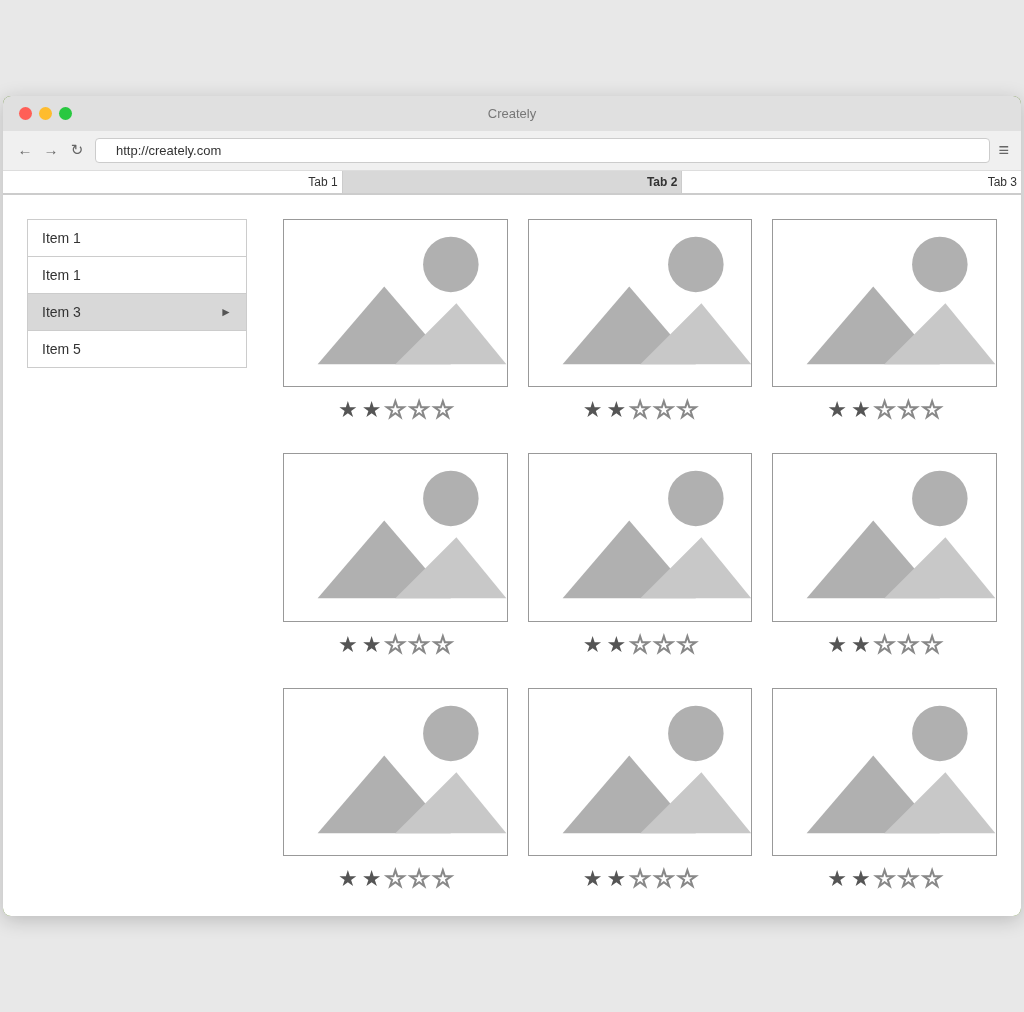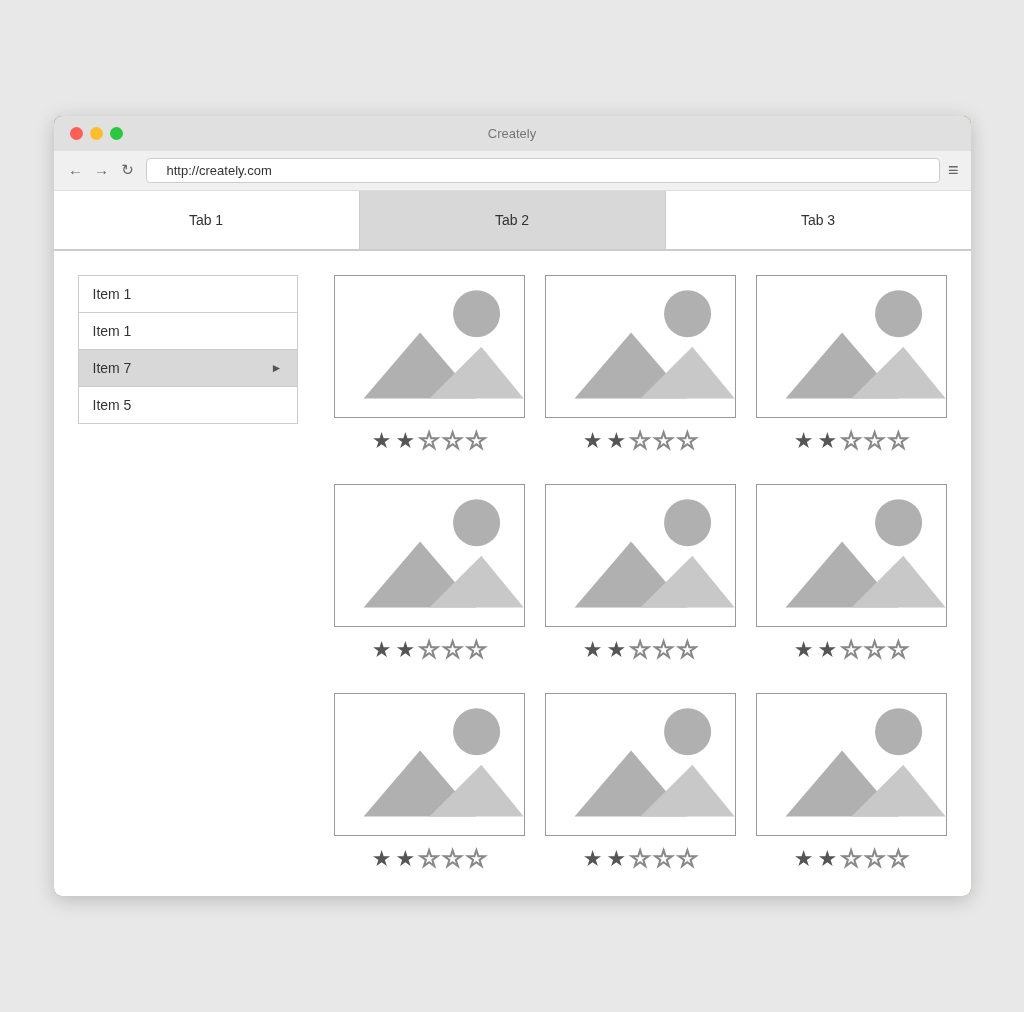--- a/index.html
+++ b/index.html
@@ -5,21 +5,21 @@
     * { box-sizing: border-box; margin: 0; padding: 0; }
     body {
       background: #e8e8e8;
       font-family: -apple-system, BlinkMacSystemFont, 'Helvetica Neue', Arial, sans-serif;
       display: flex;
       justify-content: center;
       align-items: center;
       min-height: 100vh;
     }
     .browser-window {
-      width: 917px;
+      width: 1018px;
       background: #4d7c0f;
       border-radius: 8px;
       box-shadow: 0 4px 20px rgba(0,0,0,0.2);
       overflow: hidden;
     }
     .title-bar {
       background: #e0e0e0;
       padding: 10px 16px;
       display: flex;
       align-items: center;
@@ -79,31 +79,31 @@
       font-size: 18px;
       cursor: pointer;
     }
     .tabs-bar {
       display: flex;
       border-bottom: 2px solid #ccc;
       background: white;
     }
     .tab {
       flex: 1;
-      text-align: center;
-      padding: 21px;
-      font-size: 14px;
+      text-align: right;
+      padding: 4px;
+      font-size: 12px;
       cursor: pointer;
       border-right: 1px solid #ccc;
       color: #333;
     }
     .tab:last-child { border-right: none; }
     .tab.active {
       background: #d8d8d8;
-      font-weight: 400;
+      font-weight: 700;
     }
     .content-area {
       background: white;
       padding: 24px;
       display: flex;
       gap: 36px;
     }
     .sidebar {
       width: 220px;
       flex-shrink: 0;
@@ -201,21 +201,21 @@
 
     <div class="sidebar">
       <div class="menu-list">
         <div class="menu-item">
           <span>Item 1</span>
         </div>
         <div class="menu-item">
           <span>Item 1</span>
         </div>
         <div class="menu-item selected">
-          <span>Item 7</span>
+          <span>Item 3</span>
           <span class="chevron">►</span>
         </div>
         <div class="menu-item">
           <span>Item 5</span>
         </div>
       </div>
     </div>
 
     <div class="grid-area">
 

